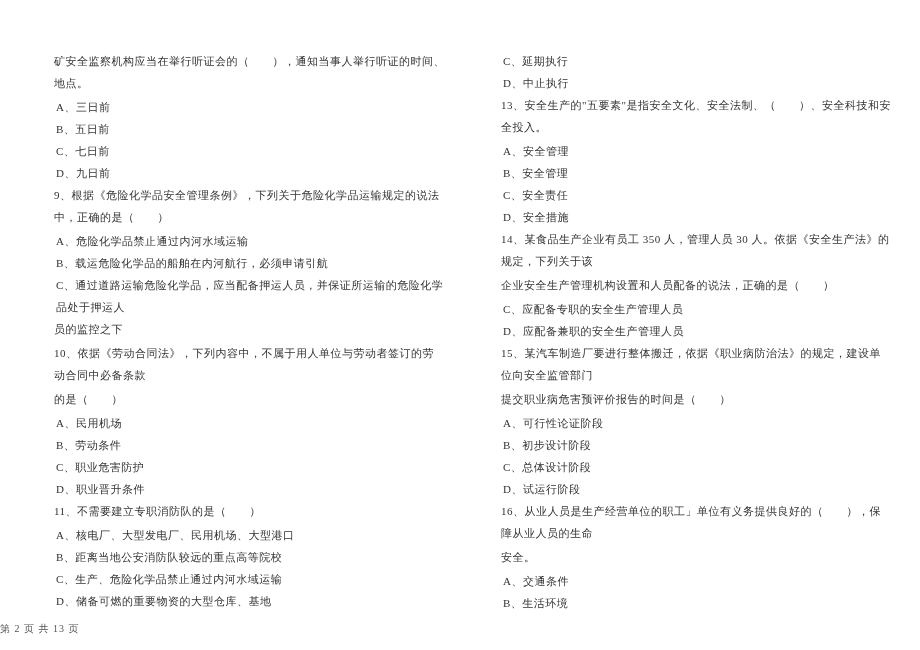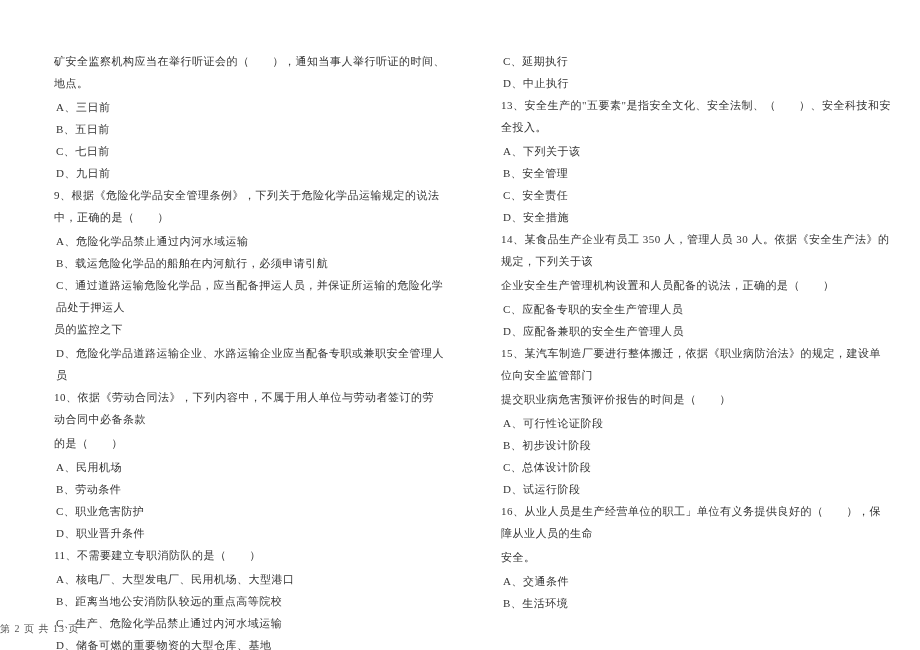--- a/index.html
+++ b/index.html
@@ -53,21 +53,20 @@
     <div class="opt">A、三日前</div>
     <div class="opt">B、五日前</div>
     <div class="opt">C、七日前</div>
     <div class="opt">D、九日前</div>
 
     <div class="q-stem">9、根据《危险化学品安全管理条例》，下列关于危险化学品运输规定的说法中，正确的是（　　）</div>
     <div class="opt">A、危险化学品禁止通过内河水域运输</div>
     <div class="opt">B、载运危险化学品的船舶在内河航行，必须申请引航</div>
     <div class="opt">C、通过道路运输危险化学品，应当配备押运人员，并保证所运输的危险化学品处于押运人</div>
     <div class="q-stem">员的监控之下</div>
-    <div class="opt">D、危险化学品道路运输企业、水路运输企业应当配备专职或兼职安全管理人员</div>
 
     <div class="q-stem">10、依据《劳动合同法》，下列内容中，不属于用人单位与劳动者签订的劳动合同中必备条款</div>
     <div class="q-stem">的是（　　）</div>
     <div class="opt">A、民用机场</div>
     <div class="opt">B、劳动条件</div>
     <div class="opt">C、职业危害防护</div>
     <div class="opt">D、职业晋升条件</div>
 
     <div class="q-stem">11、不需要建立专职消防队的是（　　）</div>
     <div class="opt">A、核电厂、大型发电厂、民用机场、大型港口</div>
@@ -75,21 +74,21 @@
     <div class="opt">C、生产、危险化学品禁止通过内河水域运输</div>
     <div class="opt">D、储备可燃的重要物资的大型仓库、基地</div>
 
   </div>
 
   <div class="col">
     <div class="opt">C、延期执行</div>
     <div class="opt">D、中止执行</div>
 
     <div class="q-stem">13、安全生产的"五要素"是指安全文化、安全法制、（　　）、安全科技和安全投入。</div>
-    <div class="opt">A、下列关于该</div>
+    <div class="opt">A、安全管理</div>
     <div class="opt">B、安全管理</div>
     <div class="opt">C、安全责任</div>
     <div class="opt">D、安全措施</div>
 
     <div class="q-stem">14、某食品生产企业有员工 350 人，管理人员 30 人。依据《安全生产法》的规定，下列关于该</div>
     <div class="q-stem">企业安全生产管理机构设置和人员配备的说法，正确的是（　　）</div>
     <div class="opt">C、应配备专职的安全生产管理人员</div>
     <div class="opt">D、应配备兼职的安全生产管理人员</div>
 
     <div class="q-stem">15、某汽车制造厂要进行整体搬迁，依据《职业病防治法》的规定，建设单位向安全监管部门</div>

